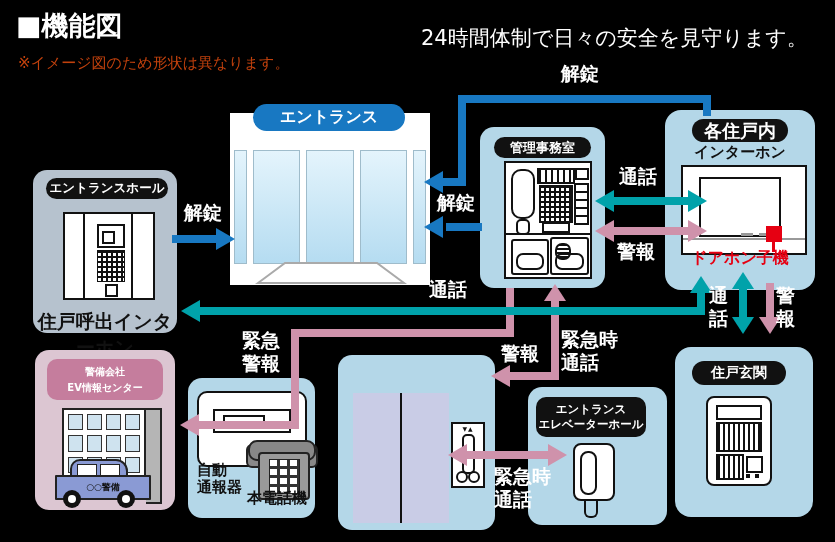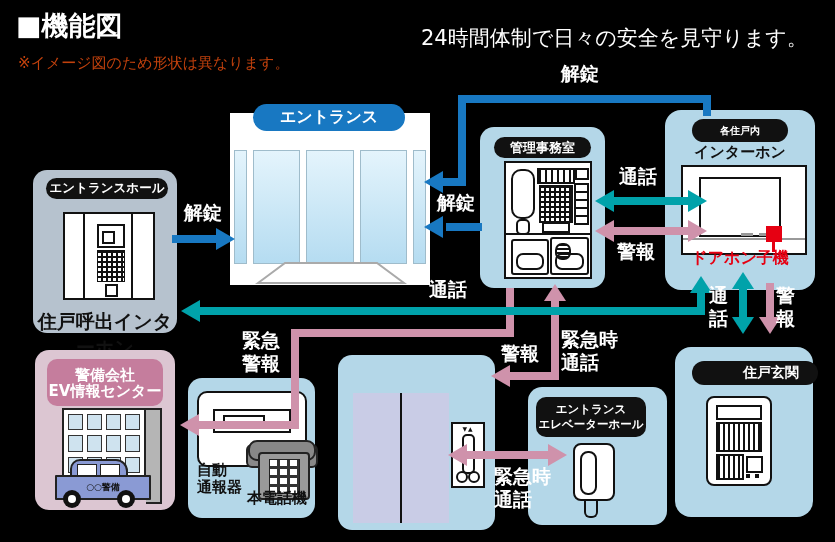--- a/index.html
+++ b/index.html
@@ -56,35 +56,35 @@
   .o-bar{position:absolute;left:36px;top:59px;width:24px;height:7px;border:2px solid #111;}
   .o-div{position:absolute;left:0;top:70px;width:100%;height:2px;background:#111;}
   .o-b1{position:absolute;left:5px;top:76px;width:34px;height:32px;border:2px solid #111;border-radius:3px;}
   .o-b2{position:absolute;left:44px;top:74px;width:35px;height:34px;border:2px solid #111;border-radius:3px;}
   .o-b1 i,.o-b2 i{position:absolute;left:3px;bottom:3px;right:3px;height:13px;border:2px solid #111;border-radius:7px;display:block;}
   .o-menu{position:absolute;right:4px;top:4px;width:12px;height:10px;background:
       repeating-linear-gradient(0deg,#111 0 2px,transparent 2px 4px);display:block;}
 
   
   .dwl-box{left:665px;top:110px;width:150px;height:180px;border-radius:16px;background:#b4d7e8;}
-  .dwl-pill{left:692px;top:119px;width:96px;height:23px;font-size:10px;}
+  .dwl-pill{left:692px;top:119px;width:96px;height:23px;font-size:18px;}
   .dwl-sub{left:665px;top:143px;width:150px;font-size:15px;}
   .dwl-mon{left:681px;top:165px;width:122px;height:86px;background:#fff;border:2px solid #111;}
   .dwl-screen{position:absolute;left:16px;top:10px;width:78px;height:56px;border:2px solid #111;background:#fff;}
   .dwl-sep{position:absolute;left:0;top:71px;width:100%;height:2px;background:#999;}
   .dwl-dash{position:absolute;left:58px;top:66px;width:12px;height:3px;background:#999;}
   .dwl-dash2{position:absolute;left:76px;top:66px;width:10px;height:3px;background:#999;}
   .red-btn{left:766px;top:226px;width:16px;height:16px;background:#e60012;}
   .red-stem{left:772px;top:242px;width:3px;height:10px;background:#e60012;}
   .dwl-emg{left:665px;top:248px;width:150px;font-size:16px;font-weight:bold;color:#e60012;text-align:center;}
 
   
   .sec-box{left:35px;top:350px;width:140px;height:160px;background:#dcc6d2;}
-  .sec-label{left:47px;top:359px;width:116px;height:47px;border-radius:10px;background:#c57d9d;
-     color:#fff;font-weight:bold;font-size:15px;text-align:center;display:flex;flex-direction:column;
+  .sec-label{left:47px;top:359px;width:116px;height:41px;border-radius:10px;background:#c57d9d;
+     color:#fff;font-weight:bold;font-size:10px;text-align:center;display:flex;flex-direction:column;
      align-items:center;justify-content:center;line-height:16px;}
   .sec-bldg{left:62px;top:408px;width:84px;height:92px;background:#fff;border:2px solid #222;
      display:grid;grid-template-columns:repeat(4,1fr);grid-template-rows:repeat(4,1fr);
      gap:5px 4px;padding:4px;box-sizing:border-box;}
   .sec-bldg i{background:#cfe3ef;border:1px solid #333;display:block;}
   .sec-side{left:146px;top:408px;width:14px;height:92px;background:#b5b5b5;border:2px solid #222;border-left:none;}
   .car-cabin{left:70px;top:459px;width:54px;height:20px;background:#8a9ad4;border:2px solid #222;
      border-radius:10px 12px 0 0;}
   .car-cabin i{position:absolute;top:3px;width:18px;height:12px;background:#fff;border:1px solid #222;display:block;}
   .car-body{left:55px;top:475px;width:92px;height:21px;background:#8a9ad4;border:2px solid #222;border-radius:1px;
@@ -120,21 +120,21 @@
   
   .evh-box{left:528px;top:387px;width:139px;height:138px;background:#b4d7e8;}
   .evh-label{left:536px;top:397px;width:110px;height:40px;border-radius:10px;background:#111;color:#fff;
      font-weight:bold;font-size:11.5px;text-align:center;display:flex;flex-direction:column;justify-content:center;line-height:15px;}
   .evh-hs{left:573px;top:443px;width:38px;height:54px;background:#fff;border:2px solid #111;border-radius:8px;}
   .evh-hs i{position:absolute;left:5px;top:6px;width:13px;height:40px;border:2px solid #111;border-radius:8px;display:block;}
   .evh-stem{left:584px;top:499px;width:10px;height:17px;border:2px solid #111;border-top:none;border-radius:0 0 6px 6px;}
 
   
   .door-box{left:675px;top:347px;width:138px;height:170px;border-radius:16px;background:#b4d7e8;}
-  .door-pill{left:692px;top:361px;width:94px;height:24px;font-size:14px;padding-left:32px;}
+  .door-pill{left:692px;top:361px;width:94px;height:24px;font-size:14px;}
   .door-dev{left:706px;top:396px;width:62px;height:86px;background:#fff;border:2px solid #111;border-radius:8px;}
   .d-slot{position:absolute;left:8px;top:7px;width:42px;height:11px;border:2px solid #111;}
   .d-g1{position:absolute;left:8px;top:24px;width:42px;height:26px;border:2px solid #111;background:
      repeating-linear-gradient(90deg,#111 0 2px,#fff 2px 5px);}
   .d-g2{position:absolute;left:8px;top:56px;width:24px;height:22px;border:2px solid #111;background:
      repeating-linear-gradient(90deg,#111 0 2px,#fff 2px 5px);}
   .d-btn{position:absolute;left:38px;top:58px;width:13px;height:13px;border:2px solid #111;}
   .d-dot1,.d-dot2{position:absolute;top:76px;width:4px;height:4px;background:#111;}
   .d-dot1{left:38px}.d-dot2{left:47px}
   .door-cap{left:675px;top:488px;width:138px;font-size:15px;}

